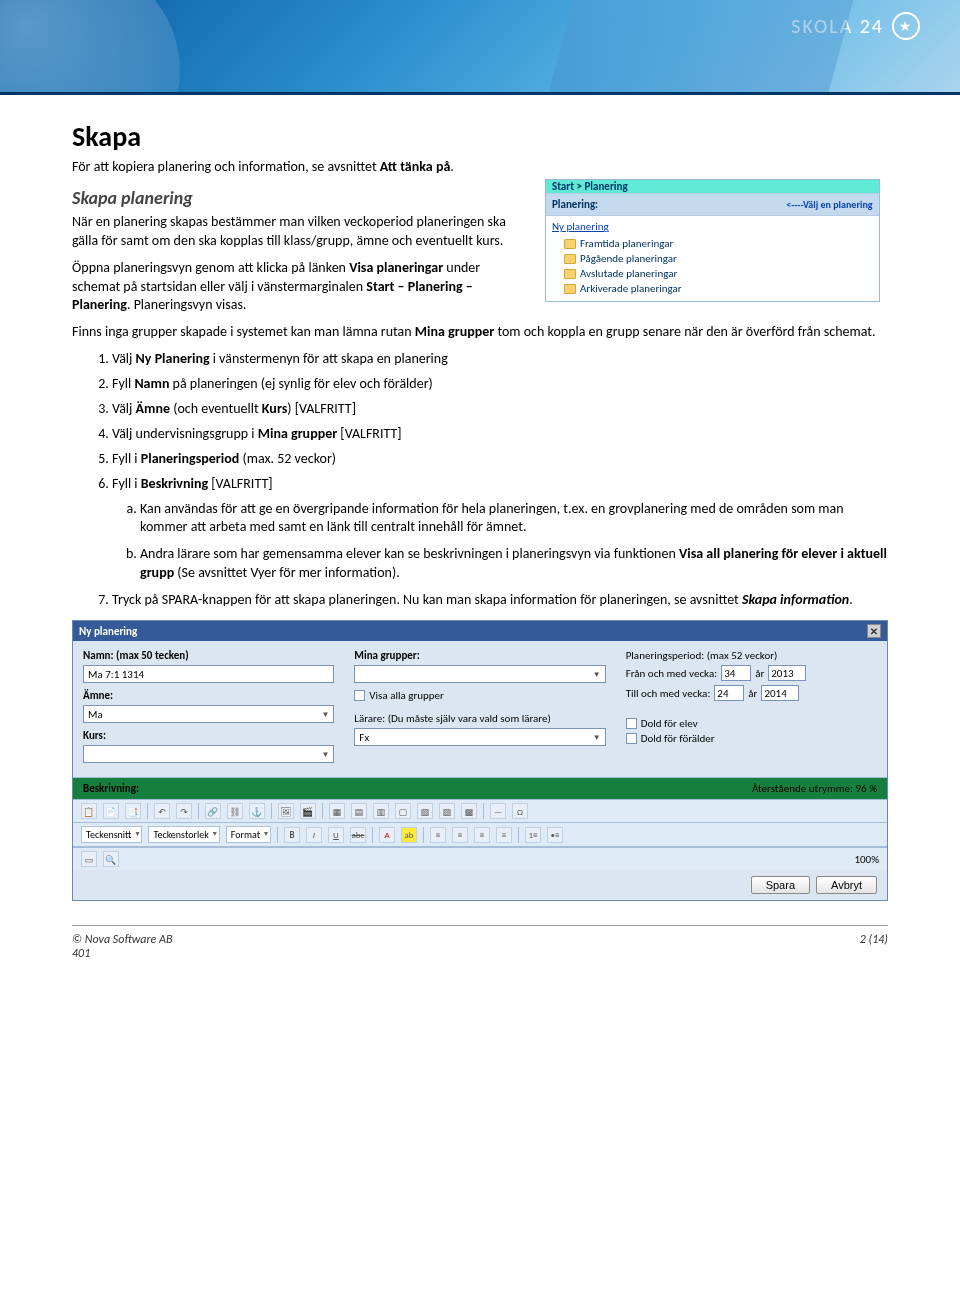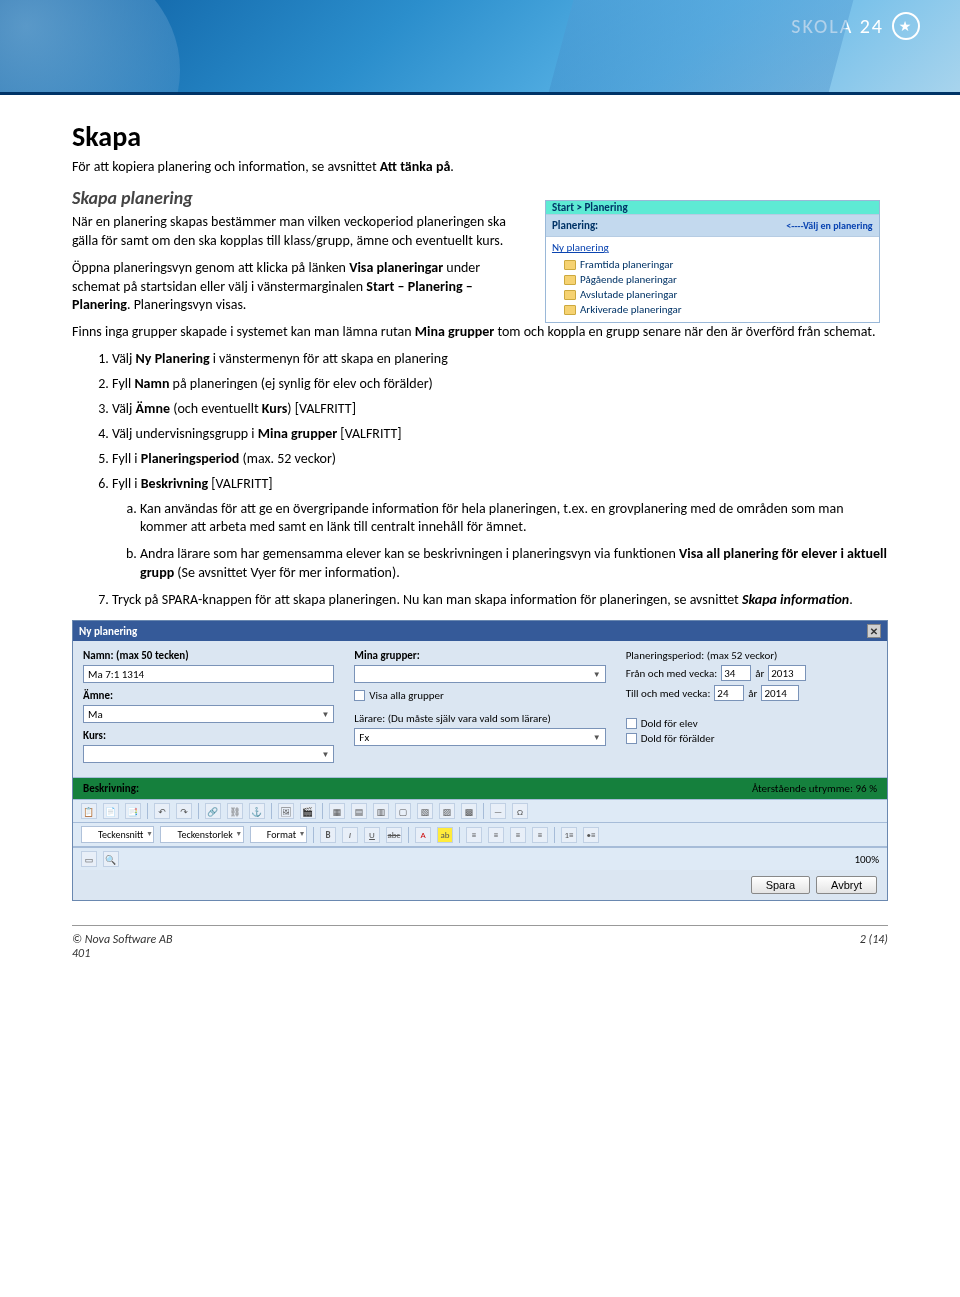--- a/index.html
+++ b/index.html
@@ -7,21 +7,21 @@
   .header-banner { height: 92px; background: linear-gradient(135deg, #0a5a9e 0%, #2b8ecc 40%, #5db6e8 70%, #a8d4ed 100%); position: relative; overflow: hidden; }
   .header-banner::before { content: ""; position: absolute; left: -40px; top: -40px; width: 220px; height: 220px; border-radius: 50%; background: radial-gradient(circle at 30% 30%, rgba(140,190,225,0.6), rgba(60,130,190,0.3)); }
   .header-banner::after { content: ""; position: absolute; right: 120px; top: -20px; width: 280px; height: 140px; background: linear-gradient(180deg, rgba(85,160,215,0.5) 0%, rgba(50,120,185,0.3) 100%); border-radius: 6px; transform: skewX(-15deg); }
   .brand { position: absolute; right: 40px; top: 12px; color: #fff; font-size: 20px; letter-spacing: 2px; display: flex; align-items: center; gap: 8px; }
   .brand-star { width: 28px; height: 28px; border: 2px solid #fff; border-radius: 50%; display: flex; align-items: center; justify-content: center; font-size: 14px; }
   .header-underline { height: 3px; background: #003366; }
   .page-body { padding: 24px 72px 12px 72px; }
   h1 { font-size: 28px; font-weight: bold; margin-bottom: 4px; }
   h2 { font-size: 18px; font-weight: bold; font-style: italic; color: #444; margin-top: 10px; margin-bottom: 4px; }
   p { font-size: 14px; line-height: 1.35; margin-bottom: 8px; }
-  .intro-row { display: flex; gap: 16px; align-items: flex-end; }
+  .intro-row { display: flex; gap: 16px; align-items: center; }
   .intro-text { flex: 0 0 56%; }
   .side-float { flex: 0 0 41%; }
   .panel { border: 1px solid #9ab8d8; background: #eaf1f9; font-size: 11px; }
   .panel .crumb { padding: 0 6px; background: #5eead4; border-bottom: 1px solid #b6cce3; font-weight: bold; color: #003366; }
   .panel .sec { padding: 4px 6px; background: #c3d9ee; border-bottom: 1px solid #b6cce3; font-weight: bold; color: #003366; display: flex; justify-content: space-between; }
   .panel .body { padding: 4px 6px; background: #fff; }
   .panel .link { color: #0a44b1; text-decoration: underline; display: block; margin-bottom: 4px; }
   .panel .folder { display: flex; align-items: center; gap: 4px; margin: 2px 0 2px 12px; color: #003366; }
   .folder-ico { width: 12px; height: 10px; background: #f6d271; border: 1px solid #cda93e; border-radius: 1px; display: inline-block; }
   .hint { color: #0a44b1; font-size: 10px; }
@@ -38,21 +38,21 @@
   .lbl { font-weight: bold; display: block; margin-bottom: 3px; }
   .fld { background: #fff; border: 1px solid #7a93b8; padding: 2px 4px; font-size: 11px; height: 18px; display: flex; align-items: center; justify-content: space-between; margin-bottom: 6px; }
   .fld .caret { font-size: 8px; color: #555; }
   .cb-row { display: flex; align-items: center; gap: 4px; margin-top: 2px; }
   .cb { width: 11px; height: 11px; border: 1px solid #7a93b8; background: #fff; }
   .period-row { display: flex; align-items: center; gap: 4px; margin-bottom: 4px; font-size: 11px; }
   .small-fld { background: #fff; border: 1px solid #7a93b8; width: 30px; height: 16px; padding: 0 2px; display: inline-flex; align-items: center; }
   .desc-bar { display: flex; justify-content: space-between; padding: 4px 10px; font-weight: bold; background: #15803d; border-bottom: 1px solid #a6bcd8; }
   .toolbar { background: #deeaf6; padding: 3px 8px; display: flex; align-items: center; gap: 6px; border-bottom: 1px solid #a6bcd8; flex-wrap: wrap; }
   .tb-btn { width: 16px; height: 16px; background: #e8eff8; border: 1px solid #c0d0e4; display: flex; align-items: center; justify-content: center; font-size: 9px; color: #555; }
-  .tb-sel { background: #fff; border: 1px solid #b0c2da; padding: 1px 10px 1px 16px; font-size: 10px; position: relative; }
+  .tb-sel { background: #fff; border: 1px solid #b0c2da; padding: 1px 10px 1px 4px; font-size: 10px; position: relative; }
   .tb-sel::after { content: "▾"; position: absolute; right: 2px; top: 1px; font-size: 8px; color: #666; }
   .tb-sep { width: 1px; height: 16px; background: #a6bcd8; }
   .rte-body { background: #fff; padding: 8px 10px; min-height: 100px; font-size: 12px; }
   .rte-body h3 { font-size: 15px; font-weight: bold; margin-bottom: 4px; }
   .rte-body ul { padding-left: 24px; margin: 4px 0; }
   .rte-body ul li { font-size: 11px; }
   .rte-body .lnk { color: #0a44b1; text-decoration: underline; font-size: 11px; }
   .rte-foot { display: flex; justify-content: space-between; align-items: center; padding: 3px 8px; background: #deeaf6; border-top: 1px solid #a6bcd8; }
   .ft-left { display: flex; gap: 6px; }
   .btn-row { display: flex; justify-content: flex-end; gap: 6px; padding: 6px 10px; background: #dbe6f2; }

